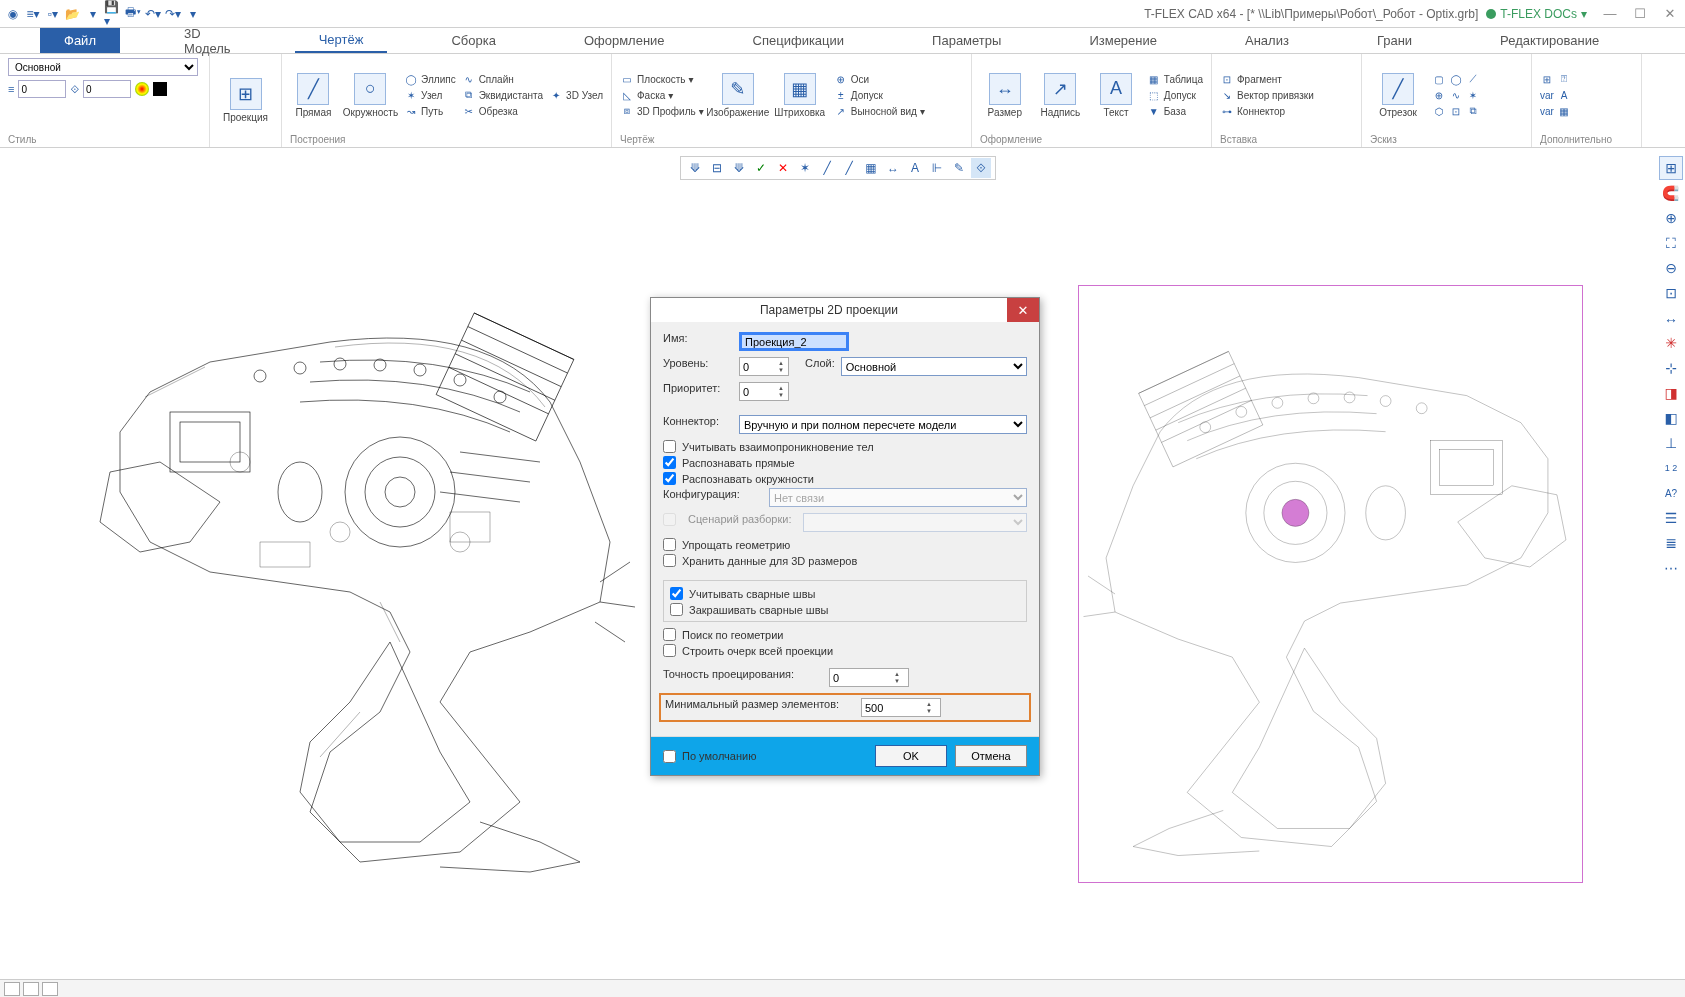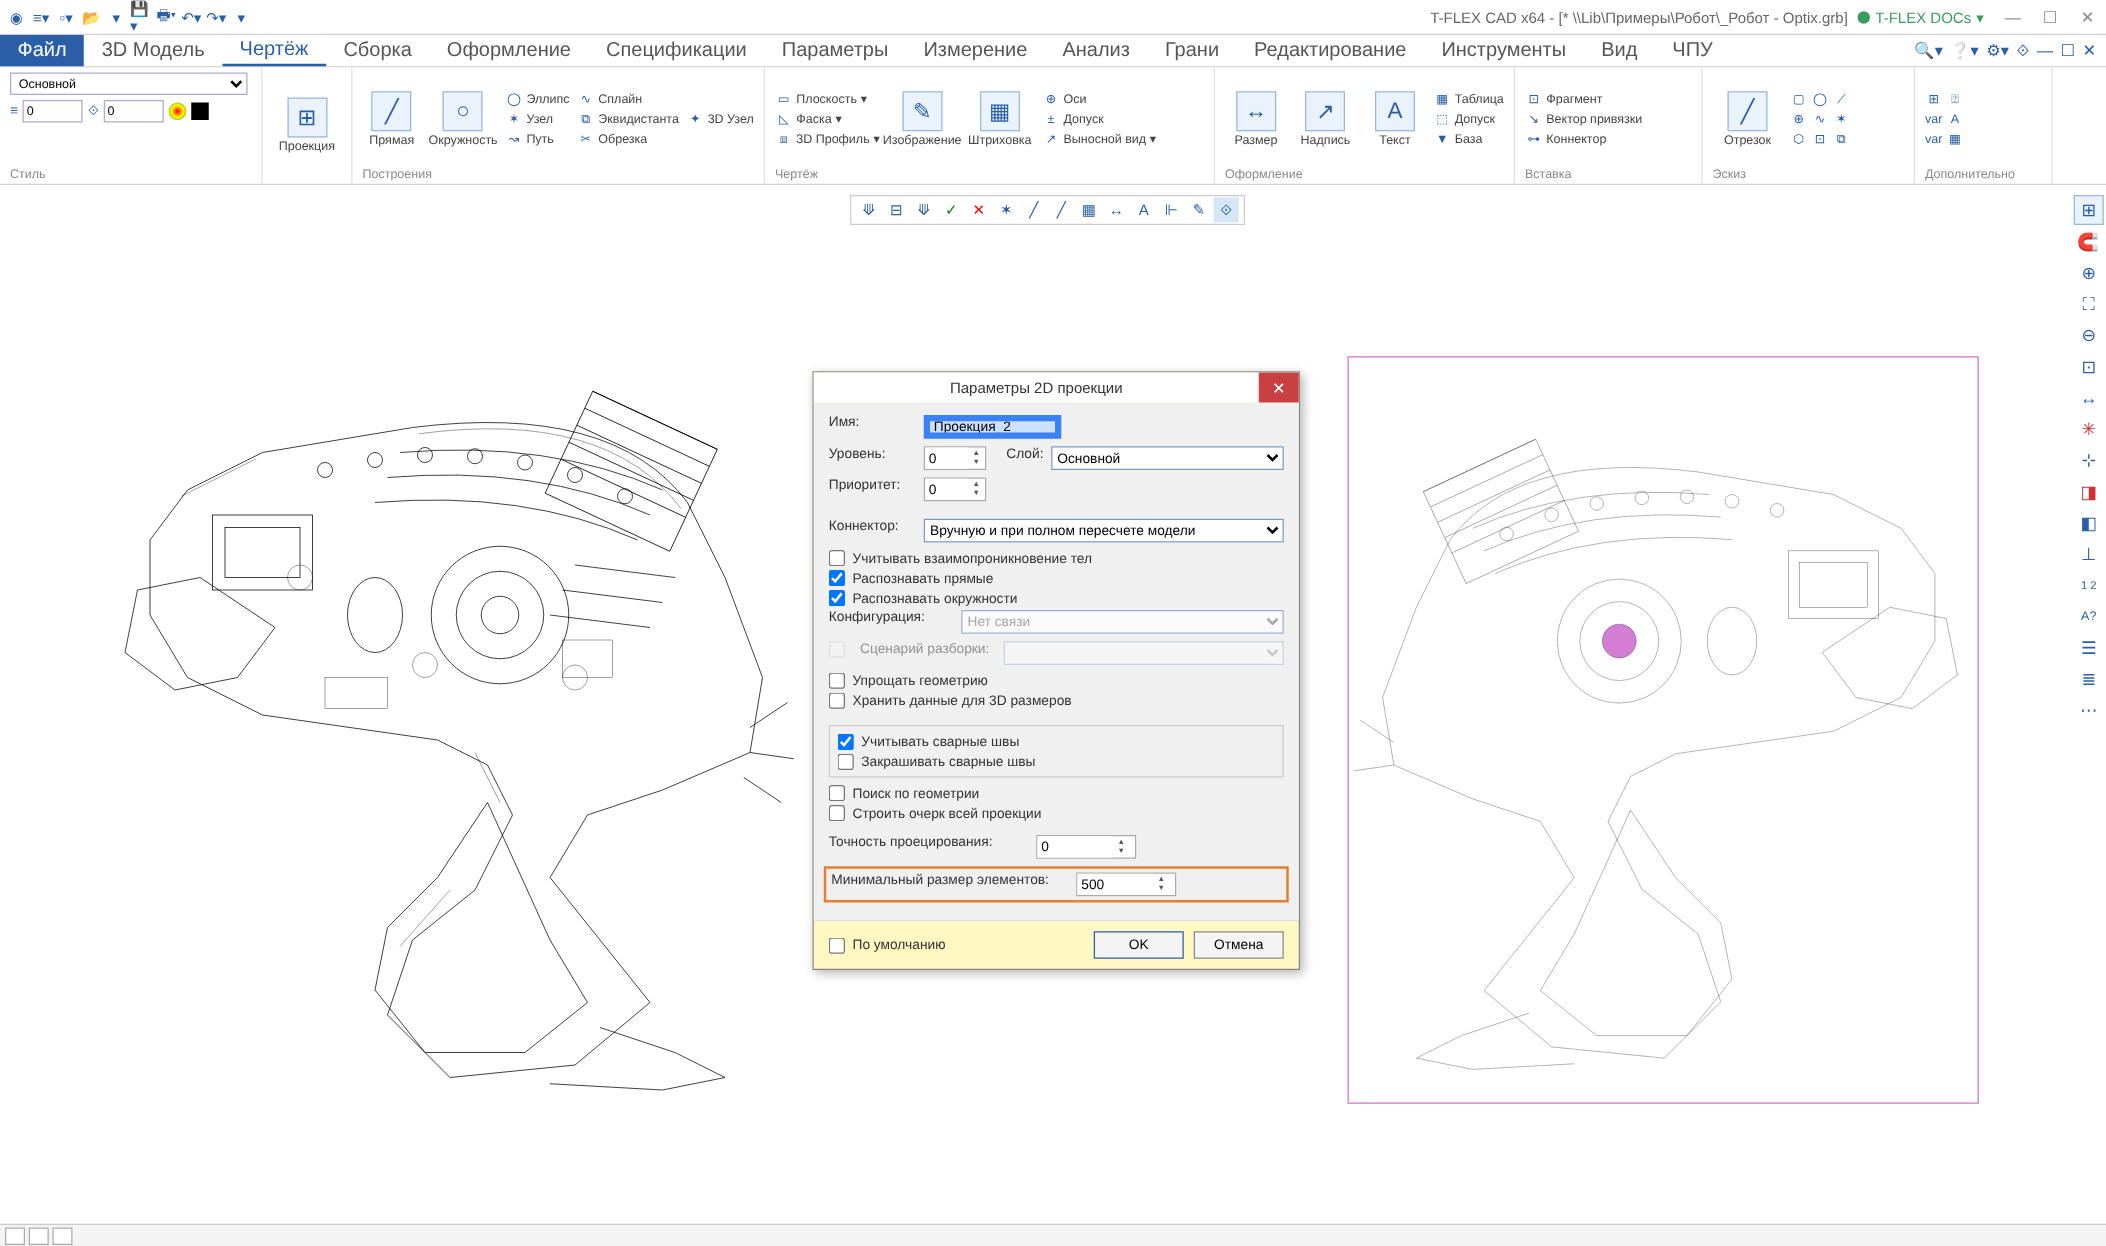--- a/index.html
+++ b/index.html
@@ -9,21 +9,21 @@
 .titlebar { height: 28px; background: #fff; display: flex; align-items: center; border-bottom: 1px solid #d0d0d0; }
 .titlebar .qa { display: flex; gap: 2px; padding-left: 4px; }
 .titlebar .qa .ico { width: 18px; height: 18px; display: flex; align-items: center; justify-content: center; font-size: 12px; color: #2a5fa8; cursor: pointer; }
 .titlebar .title { flex: 1; text-align: right; color: #666; font-size: 12px; }
 .titlebar .docs { color: #3a9c5f; font-size: 12px; padding: 0 8px; display: flex; align-items: center; gap: 4px; }
 .titlebar .docs .dot { width: 10px; height: 10px; border-radius: 50%; background: #3a9c5f; }
 .titlebar .winbtn { width: 30px; height: 20px; display: flex; align-items: center; justify-content: center; color: #888; font-size: 13px; cursor: pointer; }
 
 
 .ribtabs { height: 26px; background: #fff; display: flex; align-items: stretch; border-bottom: 1px solid #d0d0d0; }
-.ribtabs .tab { padding: 0 14px; display: flex; align-items: center; color: #555; font-size: 16px; cursor: pointer; }
+.ribtabs .tab { padding: 0 24px; display: flex; align-items: center; color: #555; font-size: 13px; cursor: pointer; margin-left: 40px; }
 .ribtabs .tab.file { background: #2a5fa8; color: #fff; }
 .ribtabs .tab.active { color: #2a5fa8; border-bottom: 2px solid #2a5fa8; }
 .ribtabs .spacer { flex: 1; }
 .ribtabs .righticons { display: flex; align-items: center; gap: 6px; padding-right: 8px; }
 .ribtabs .righticons span { color: #2a5fa8; font-size: 13px; cursor: pointer; }
 
 
 .ribbon { height: 94px; background: #fff; display: flex; border-bottom: 1px solid #d0d0d0; }
 .group { border-right: 1px solid #e0e0e0; padding: 4px 8px 2px; display: flex; flex-direction: column; }
 .group .body { flex: 1; display: flex; align-items: center; gap: 6px; }
@@ -48,31 +48,31 @@
 
 .rstrip { position: absolute; top: 152px; right: 0; width: 28px; bottom: 20px; display: flex; flex-direction: column; gap: 1px; padding-top: 4px; background: #fff; }
 .rstrip .rb { width: 24px; height: 24px; margin: 0 auto; display: flex; align-items: center; justify-content: center; color: #2a5fa8; font-size: 14px; cursor: pointer; border: 1px solid transparent; }
 .rstrip .rb.active { border: 1px solid #99b7e0; background: #eaf2fc; }
 
 
 .statusbar { position: absolute; left: 0; right: 0; bottom: 0; height: 18px; background: #f4f4f4; border-top: 1px solid #ccc; display: flex; align-items: center; padding: 0 4px; gap: 3px; }
 .statusbar .sbtn { width: 16px; height: 14px; border: 1px solid #aaa; background: #fff; }
 
 
-.dlg { position: absolute; left: 650px; top: 297px; width: 390px; background: #fef9c3; border: 1px solid #888; box-shadow: 2px 2px 8px rgba(0,0,0,.3); }
+.dlg { position: absolute; left: 650px; top: 297px; width: 390px; background: #0ea5e9; border: 1px solid #888; box-shadow: 2px 2px 8px rgba(0,0,0,.3); }
 .dlg .dthdr { height: 24px; background: #fff; display: flex; align-items: center; }
 .dlg .dthdr .dtitle { flex: 1; text-align: center; color: #333; font-size: 12px; }
 .dlg .dthdr .xbtn { width: 32px; height: 24px; background: #c84040; color: #fff; display: flex; align-items: center; justify-content: center; font-size: 13px; cursor: pointer; }
 .dlg .dtabs { display: flex; background: #fff; border-bottom: 1px solid #ccc; padding-top: 6px; padding-left: 6px; gap: 0; }
 .dlg .dtabs .dt { padding: 3px 8px; font-size: 11px; border: 1px solid #ccc; border-bottom: none; background: #f4f4f4; cursor: pointer; margin-right: -1px; }
 .dlg .dtabs .dt.active { background: #fff; position: relative; top: 1px; }
 .dlg .dbody { padding: 10px 12px; background: #f0f0f0; font-size: 11px; color: #333; }
 .dlg .row { display: flex; align-items: flex-start; margin-bottom: 6px; gap: 6px; }
 .dlg .row .lab { width: 70px; }
-.dlg .row input[type=text] { height: 19px; border: 5px solid #3b82f6; padding: 0 3px; font-size: 11px; }
+.dlg .row input[type=text] { height: 19px; border: 3px solid #3b82f6; padding: 0 3px; font-size: 11px; }
 .dlg .row select { height: 19px; border: 1px solid #7a99c8; font-size: 11px; background: #fff; }
 .dlg .row .nspin { width: 50px; height: 19px; border: 1px solid #aaa; background: #fff; display: flex; align-items: center; }
 .dlg .row .nspin input { border: none; width: 34px; height: 17px; font-size: 11px; padding: 0 3px; }
 .dlg .row .nspin .ar { width: 14px; display: flex; flex-direction: column; font-size: 6px; color: #555; line-height: 7px; text-align: center; }
 .dlg .cb { display: flex; align-items: center; gap: 6px; margin-bottom: 3px; font-size: 11px; }
 .dlg .cb input { width: 13px; height: 13px; }
 .dlg .hl { border: 2px solid #e08030; padding: 3px 4px; margin: 4px -4px; }
 .dlg .dfoot { display: flex; align-items: center; padding: 8px 12px; border-top: 1px solid #ddd; gap: 8px; }
 .dlg .dfoot .fcb { flex: 1; display: flex; align-items: center; gap: 6px; }
 .dlg .dfoot button { width: 72px; height: 22px; border: 1px solid #888; background: #f4f4f4; font-size: 11px; cursor: pointer; }

